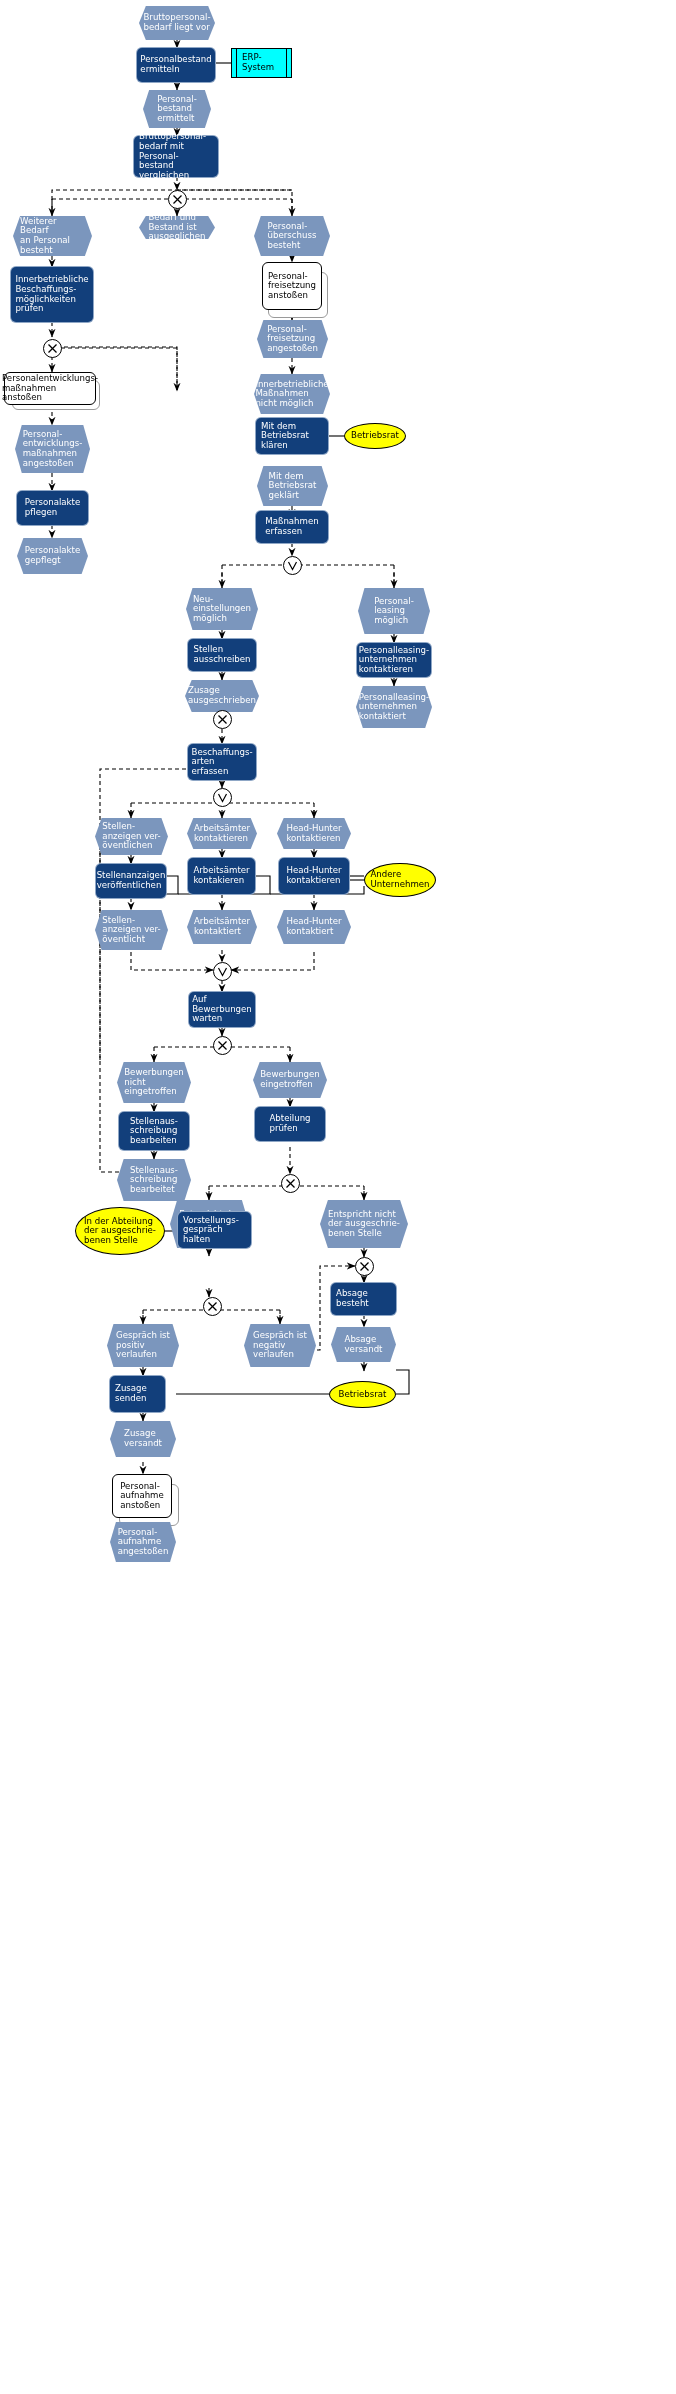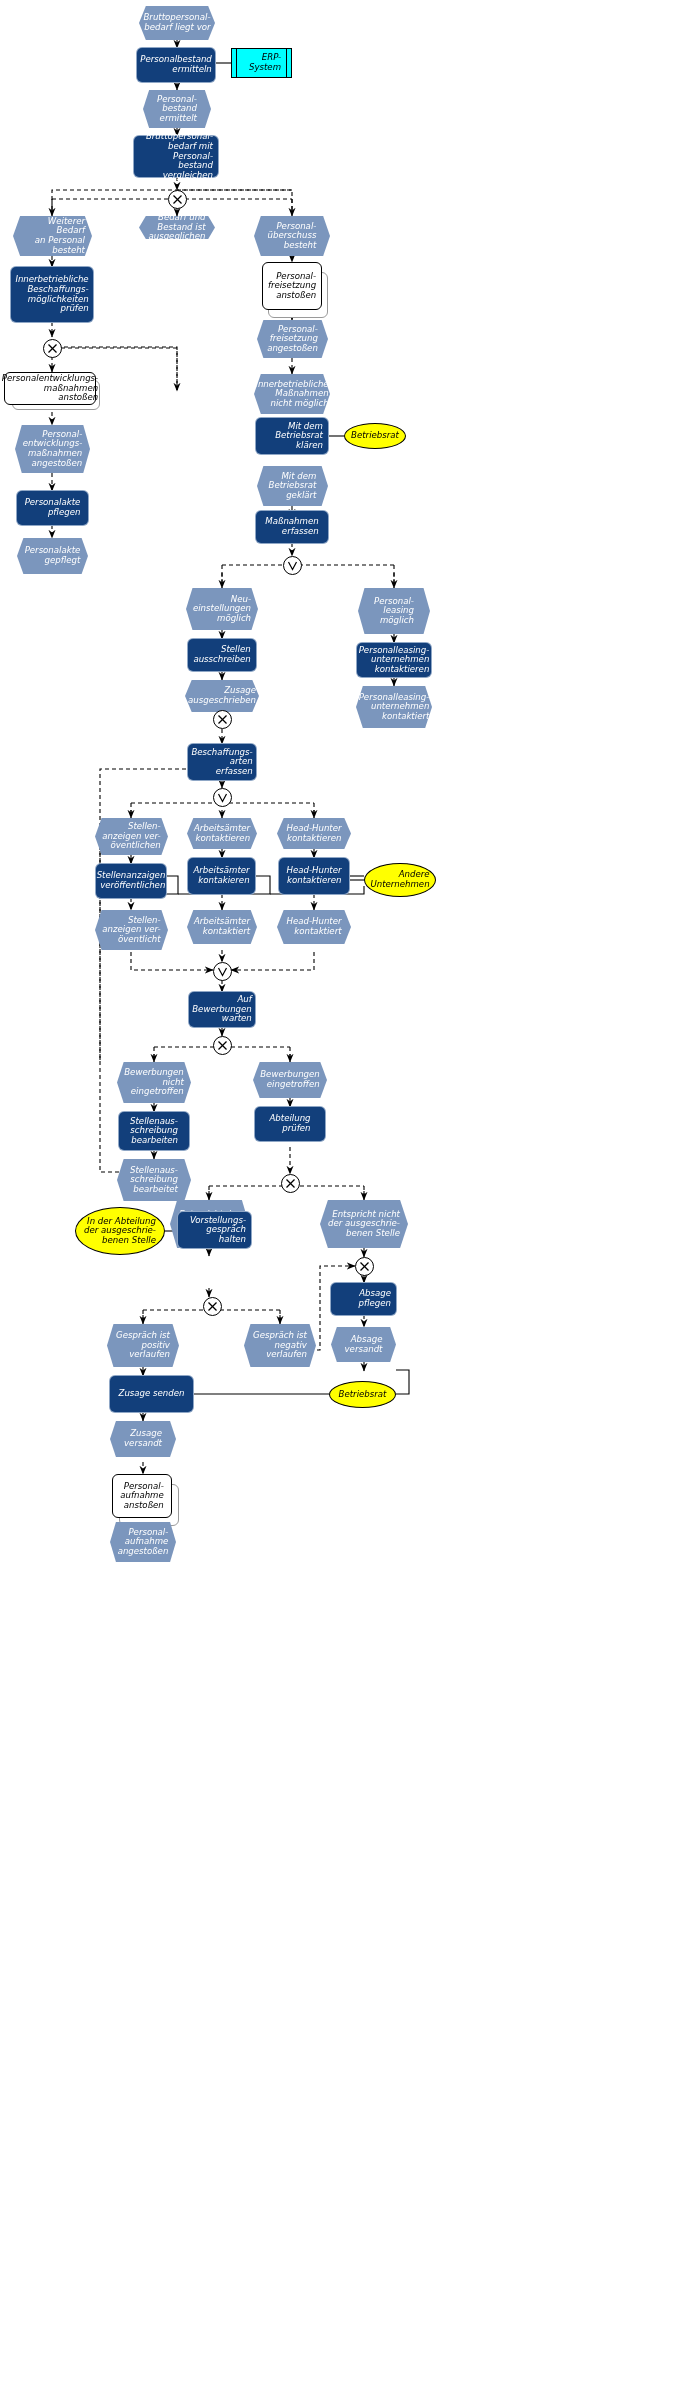--- a/index.html
+++ b/index.html
@@ -22,25 +22,24 @@
     left: 0; top: 0;
     width: 676px; height: 2394px;
     pointer-events: none;
   }
   .node {
     position: absolute;
     box-sizing: border-box;
     display: flex;
     align-items: center;
     justify-content: center;
-    text-align: right;
+    text-align: left;
     line-height: 1.12;
     white-space: pre-line;
     z-index: 2;
-    font-style: italic;
   }
 
   
   .event {
     background: #7b96bd;
     color: #ffffff;
     font-size: 8.6px;
     clip-path: polygon(9% 0%, 91% 0%, 100% 50%, 91% 100%, 9% 100%, 0% 50%);
     padding: 2px 7px;
   }
@@ -468,39 +467,39 @@
   <div class="node func" style="left:178px;top:1212px;width:73px;height:36px;">Vorstellungs-
 gespräch halten</div>
 
   <div class="conn" style="left:355px;top:1257px;">
     <svg width="17" height="17">
         <line x1="4.5" y1="4.5" x2="12.5" y2="12.5" stroke="#000" stroke-width="1.2"></line>
         <line x1="12.5" y1="4.5" x2="4.5" y2="12.5" stroke="#000" stroke-width="1.2"></line>
       </svg>
   </div>
 
-  <div class="node func" style="left:331px;top:1283px;width:65px;height:32px;">Absage pflegen</div>
+  <div class="node func" style="left:331px;top:1283px;width:65px;height:32px;">Absage besteht</div>
 
   <div class="conn" style="left:203px;top:1297px;">
     <svg width="17" height="17">
         <line x1="4.5" y1="4.5" x2="12.5" y2="12.5" stroke="#000" stroke-width="1.2"></line>
         <line x1="12.5" y1="4.5" x2="4.5" y2="12.5" stroke="#000" stroke-width="1.2"></line>
       </svg>
   </div>
 
   <div class="node event" style="left:107px;top:1324px;width:72px;height:43px;">Gespräch ist
 positiv
 verlaufen</div>
   <div class="node event" style="left:244px;top:1324px;width:72px;height:43px;">Gespräch ist
 negativ
 verlaufen</div>
   <div class="node event" style="left:331px;top:1327px;width:65px;height:35px;">Absage
 versandt</div>
 
-  <div class="node func" style="left:110px;top:1376px;width:83px;height:36px;">Zusage senden</div>
+  <div class="node func" style="left:110px;top:1376px;width:55px;height:36px;">Zusage senden</div>
   <div class="node org" style="left:329px;top:1381px;width:67px;height:27px;">Betriebsrat</div>
 
   <div class="node event" style="left:110px;top:1421px;width:66px;height:36px;">Zusage
 versandt</div>
 
   <div class="proclink-shadow" style="left:119px;top:1484px;width:58px;height:40px;"></div>
   <div class="node proclink" style="left:112px;top:1474px;width:60px;height:44px;">Personal-
 aufnahme
 anstoßen</div>
 

